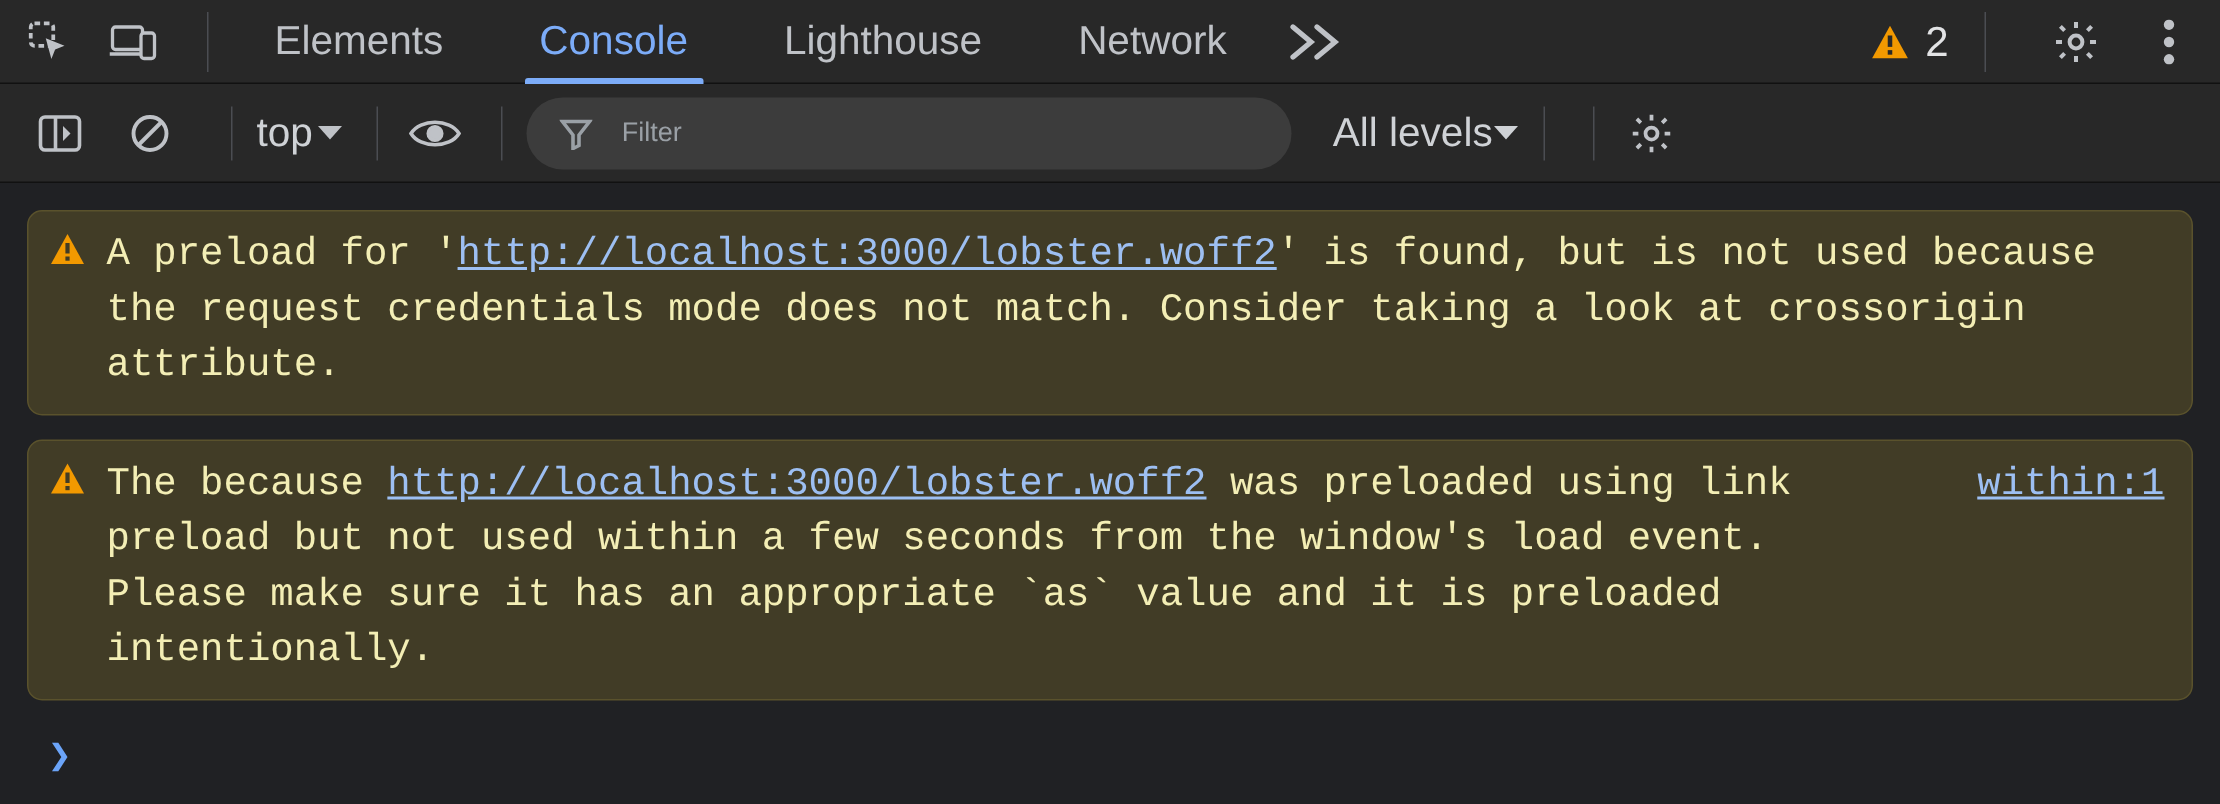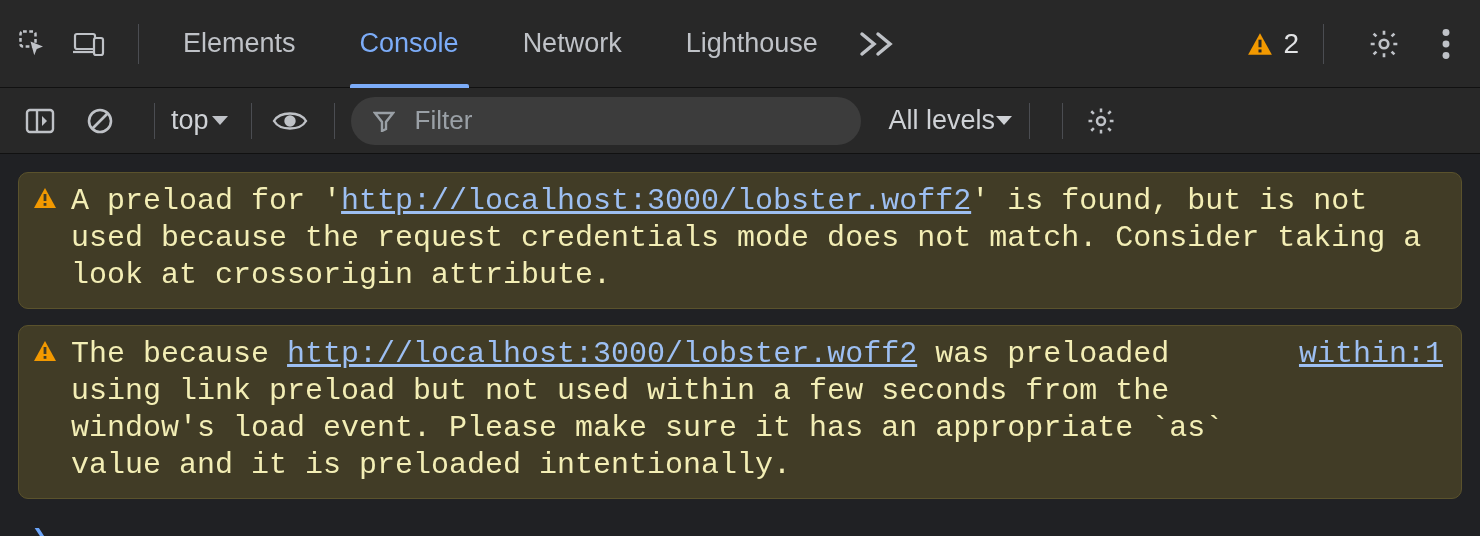--- a/index.html
+++ b/index.html
@@ -23,21 +23,21 @@
     margin: 0; padding: 0;
     width: 1480px; height: 536px;
     background: var(--bg-darker);
     font-family: "Helvetica Neue", Arial, sans-serif;
     color: var(--tab-text);
     overflow: hidden;
   }
 
   
   .tabstrip {
-    height: 88px;
+    height: 56px;
     background: var(--bg);
     display: flex;
     align-items: center;
     border-bottom: 1px solid #111;
     padding: 0 14px;
   }
   .ts-icon {
     width: 38px; height: 38px;
     display: flex; align-items: center; justify-content: center;
     color: var(--tab-text);
@@ -130,42 +130,42 @@
     display: flex; align-items: center;
     padding: 0 22px;
     gap: 18px;
     margin-right: 28px;
   }
   .filter input {
     flex: 1;
     background: transparent;
     border: none;
     outline: none;
-    font-size: 26px;
+    font-size: 18px;
     color: var(--issues-text);
   }
   .filter input::placeholder { color: var(--filter-text); }
   .levels {
     display: flex; align-items: center; gap: 0;
     color: var(--issues-text);
     cursor: pointer;
   }
 
   
   .console-body {
     padding: 18px 18px 0 18px;
   }
   .warn-row {
     background: var(--warn-bg);
     border: 1px solid #5a522c;
     border-radius: 10px;
     padding: 10px 18px 14px 14px;
     margin-bottom: 16px;
     font-family: Menlo, Consolas, "Liberation Mono", monospace;
-    font-size: 30px;
+    font-size: 26px;
     line-height: 37px;
     color: var(--warn-text);
     display: flex;
     align-items: flex-start;
     gap: 14px;
   }
   .warn-row .warn-tri { flex: 0 0 auto; margin-top: 4px; }
   .warn-row .msg { flex: 1; white-space: pre-wrap; word-break: break-word; }
   .warn-row .src {
     flex: 0 0 auto;
@@ -202,22 +202,22 @@
       <rect x="2" y="4" width="20" height="15" rx="2"></rect>
       <line x1="0" y1="22" x2="24" y2="22"></line>
       <rect x="21" y="8" width="9" height="17" rx="2" fill="#282828"></rect>
     </svg>
   </div>
   <div class="ts-divider"></div>
 
   <div class="tabs">
     <div class="tab">Elements</div>
     <div class="tab active">Console</div>
+    <div class="tab">Lighthouse</div>
     <div class="tab">Network</div>
-    <div class="tab">Lighthouse</div>
   </div>
 
   <div class="ts-more">
     <svg width="42" height="28" viewBox="0 0 42 28" stroke="currentColor" stroke-width="3.5" fill="none" stroke-linecap="round">
       <path d="M6 6 L16 16 M6 16 L16 6" transform="translate(0 4) rotate(0)" style="display:none"></path>
       <path d="M4 4 L16 14 L4 24" transform="translate(0 0)"></path>
       <path d="M20 4 L32 14 L20 24"></path>
     </svg>
   </div>
 

